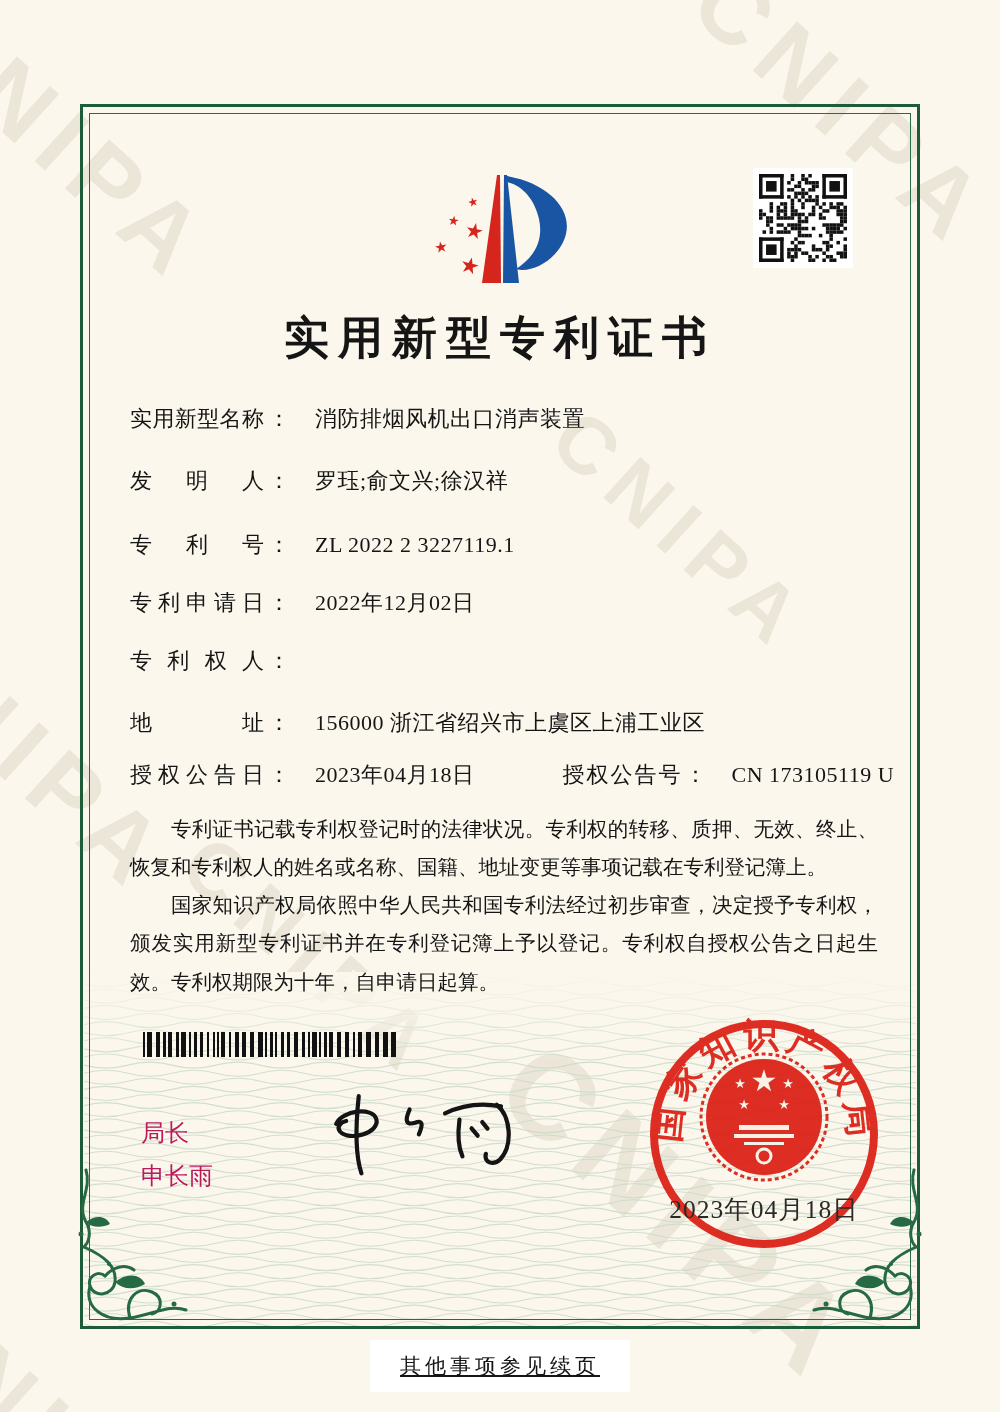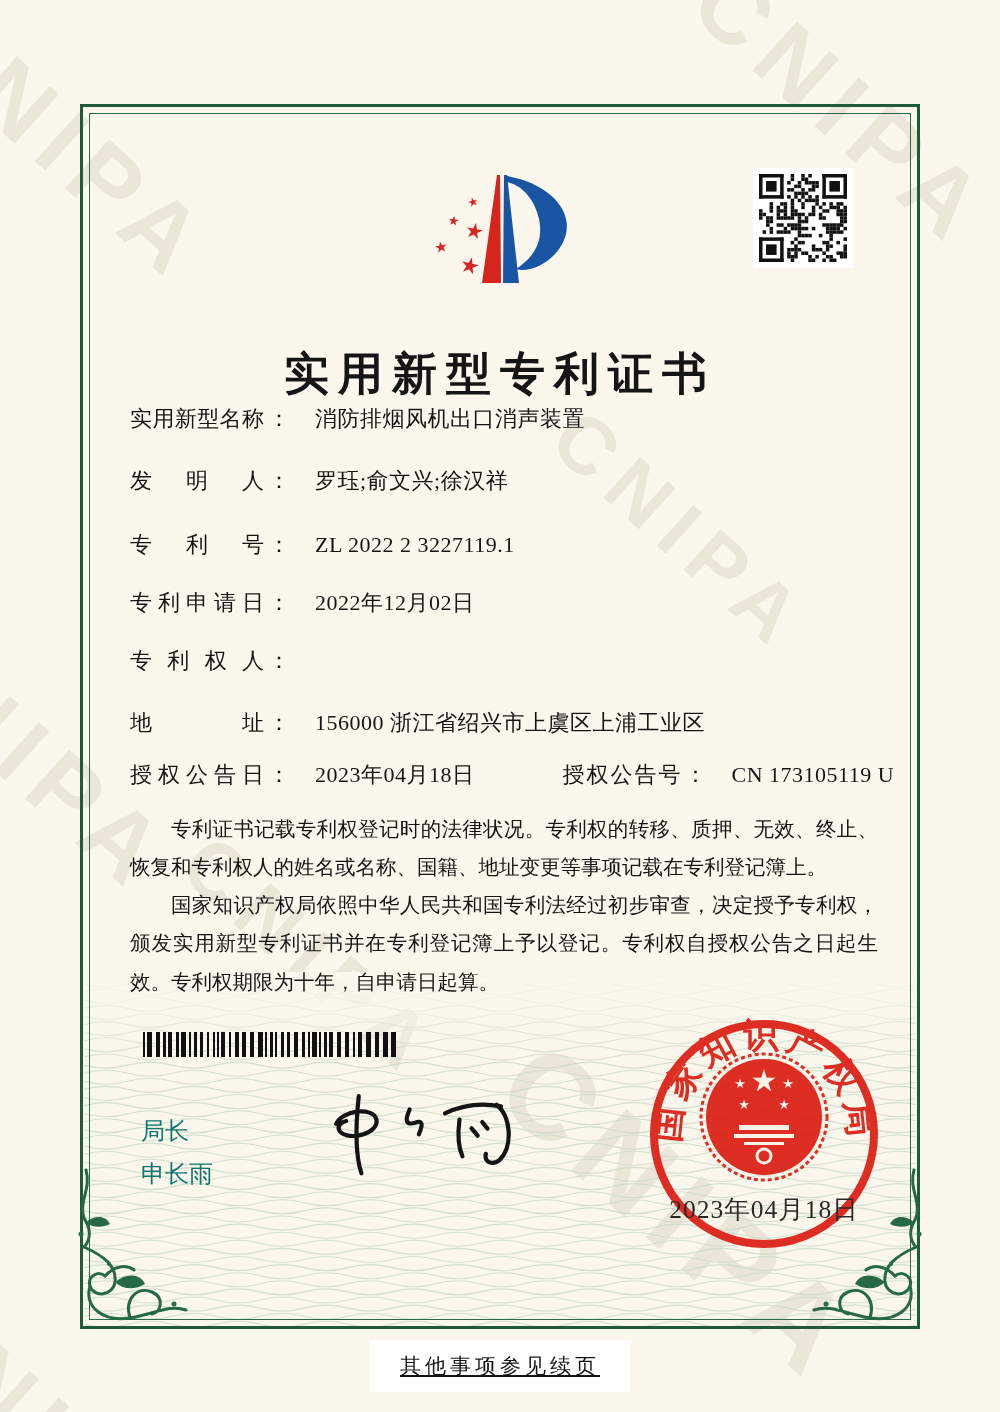--- a/index.html
+++ b/index.html
@@ -13,33 +13,33 @@
   .frame-inner{position:absolute;left:89px;top:113px;width:820px;height:1205px;
       border:1px solid #2a6a46;z-index:1;}
   .waves{position:absolute;left:84px;top:972px;z-index:1;}
   .wave-fade{position:absolute;left:84px;top:972px;width:832px;height:90px;z-index:1;
       background:linear-gradient(#fbf7ec,rgba(251,247,236,0));}
   .cert-no{position:absolute;left:130px;top:168px;font-size:21px;letter-spacing:3px;z-index:2;}
   .logo{position:absolute;left:420px;top:158px;z-index:2;}
   .qr-patch{position:absolute;left:753px;top:168px;width:100px;height:100px;background:#ffffff;z-index:2;}
   .qr{position:absolute;left:6px;top:6px;}
   .title{position:absolute;left:0;top:308px;width:100%;text-align:center;font-size:45px;
-      font-weight:bold;letter-spacing:9px;z-index:2;margin-top:36px;}
+      font-weight:bold;letter-spacing:9px;z-index:2;}
   .row{position:absolute;left:130px;display:flex;align-items:baseline;font-size:22px;z-index:2;white-space:nowrap;}
   .lbl{display:flex;justify-content:space-between;width:134px;}
   .lbl2{display:flex;justify-content:space-between;width:118px;}
   .colon{margin:0 8px 0 4px;}
   .val{letter-spacing:0.5px;margin-left:17px;}
   .group2{display:flex;align-items:baseline;margin-left:88px;}
   .body-text{position:absolute;left:130px;top:810px;width:748px;font-size:20.5px;line-height:1.86;
       text-align:justify;z-index:2;}
   .body-text p{margin:0;text-indent:2em;}
   .barcode{position:absolute;left:143px;top:1032px;z-index:2;}
-  .signer{position:absolute;left:141px;top:1112px;z-index:2;font-family:Liberation Mono, monospace;
-      font-size:24px;font-weight:500;color:#0f766e;line-height:1.78;}
+  .signer{position:absolute;left:141px;top:1112px;z-index:2;font-family:Liberation Serif, serif;
+      font-size:24px;font-weight:500;color:#be185d;line-height:1.78;}
   .signature{position:absolute;left:298px;top:1082px;z-index:3;transform:rotate(-2deg);}
   .seal{position:absolute;left:643px;top:1013px;z-index:3;}
   .flourish{position:absolute;z-index:2;}
   .flourish.right{transform:scaleX(-1);}
   .page-note{position:absolute;left:0;top:1286px;width:100%;text-align:center;font-size:19px;z-index:2;}
   .cont-note{position:absolute;left:50%;top:1340px;transform:translateX(-50%);background:#ffffff;
       padding:12px 30px;font-size:21px;letter-spacing:4px;z-index:2;white-space:nowrap;text-decoration:underline;}
 </style>
 </head>
 <body>

